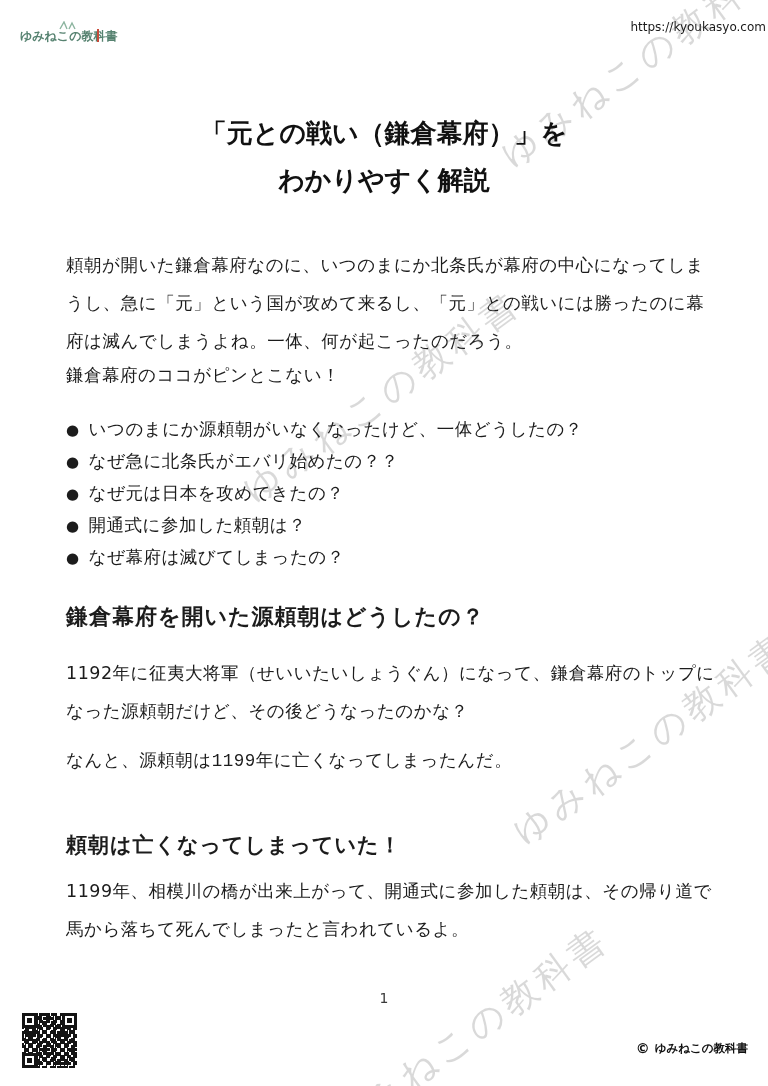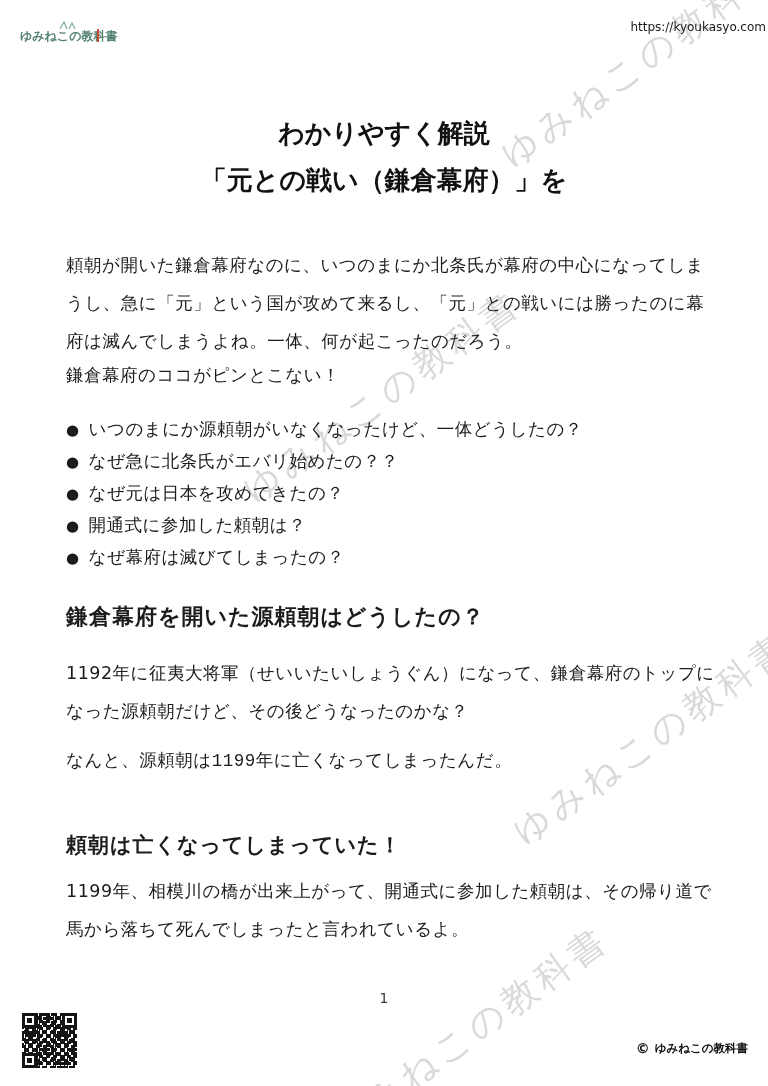--- a/index.html
+++ b/index.html
@@ -168,22 +168,22 @@
         <path d="M2 8 L6 1 L9 8" fill="none" stroke="#8db5a0" stroke-width="1.4"></path>
         <path d="M11 8 L14 2 L17 8" fill="none" stroke="#8db5a0" stroke-width="1.4"></path>
       </svg>
     </span>
     <span>ゆみねこの教科書</span>
     <span class="logo-accent"></span>
   </div>
   <div class="site-url">https://kyoukasyo.com</div>
 
   <div class="doc-title">
+    <div>「元との戦い（鎌倉幕府）」を</div>
     <div>わかりやすく解説</div>
-    <div>「元との戦い（鎌倉幕府）」を</div>
   </div>
 
   <div class="body-text p-intro">頼朝が開いた鎌倉幕府なのに、いつのまにか北条氏が幕府の中心になってしまうし、急に「元」という国が攻めて来るし、「元」との戦いには勝ったのに幕府は滅んでしまうよね。一体、何が起こったのだろう。</div>
 
   <div class="body-text p-lead">鎌倉幕府のココがピンとこない！</div>
 
   <div class="body-text bullets">
     <div class="bullet-row">
       <span class="bullet-dot">●</span>
       <span>いつのまにか源頼朝がいなくなったけど、一体どうしたの？</span>

